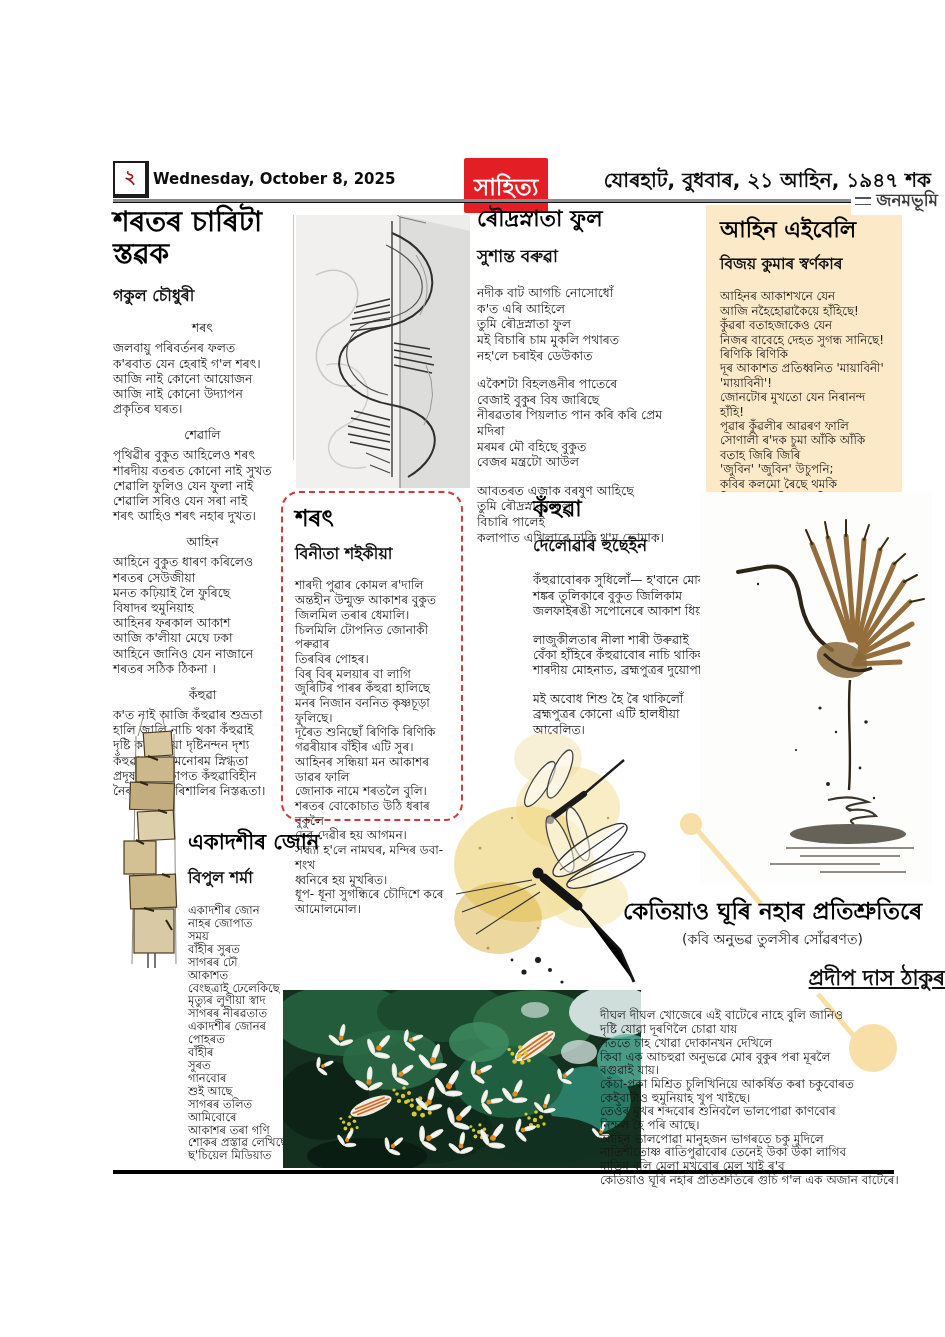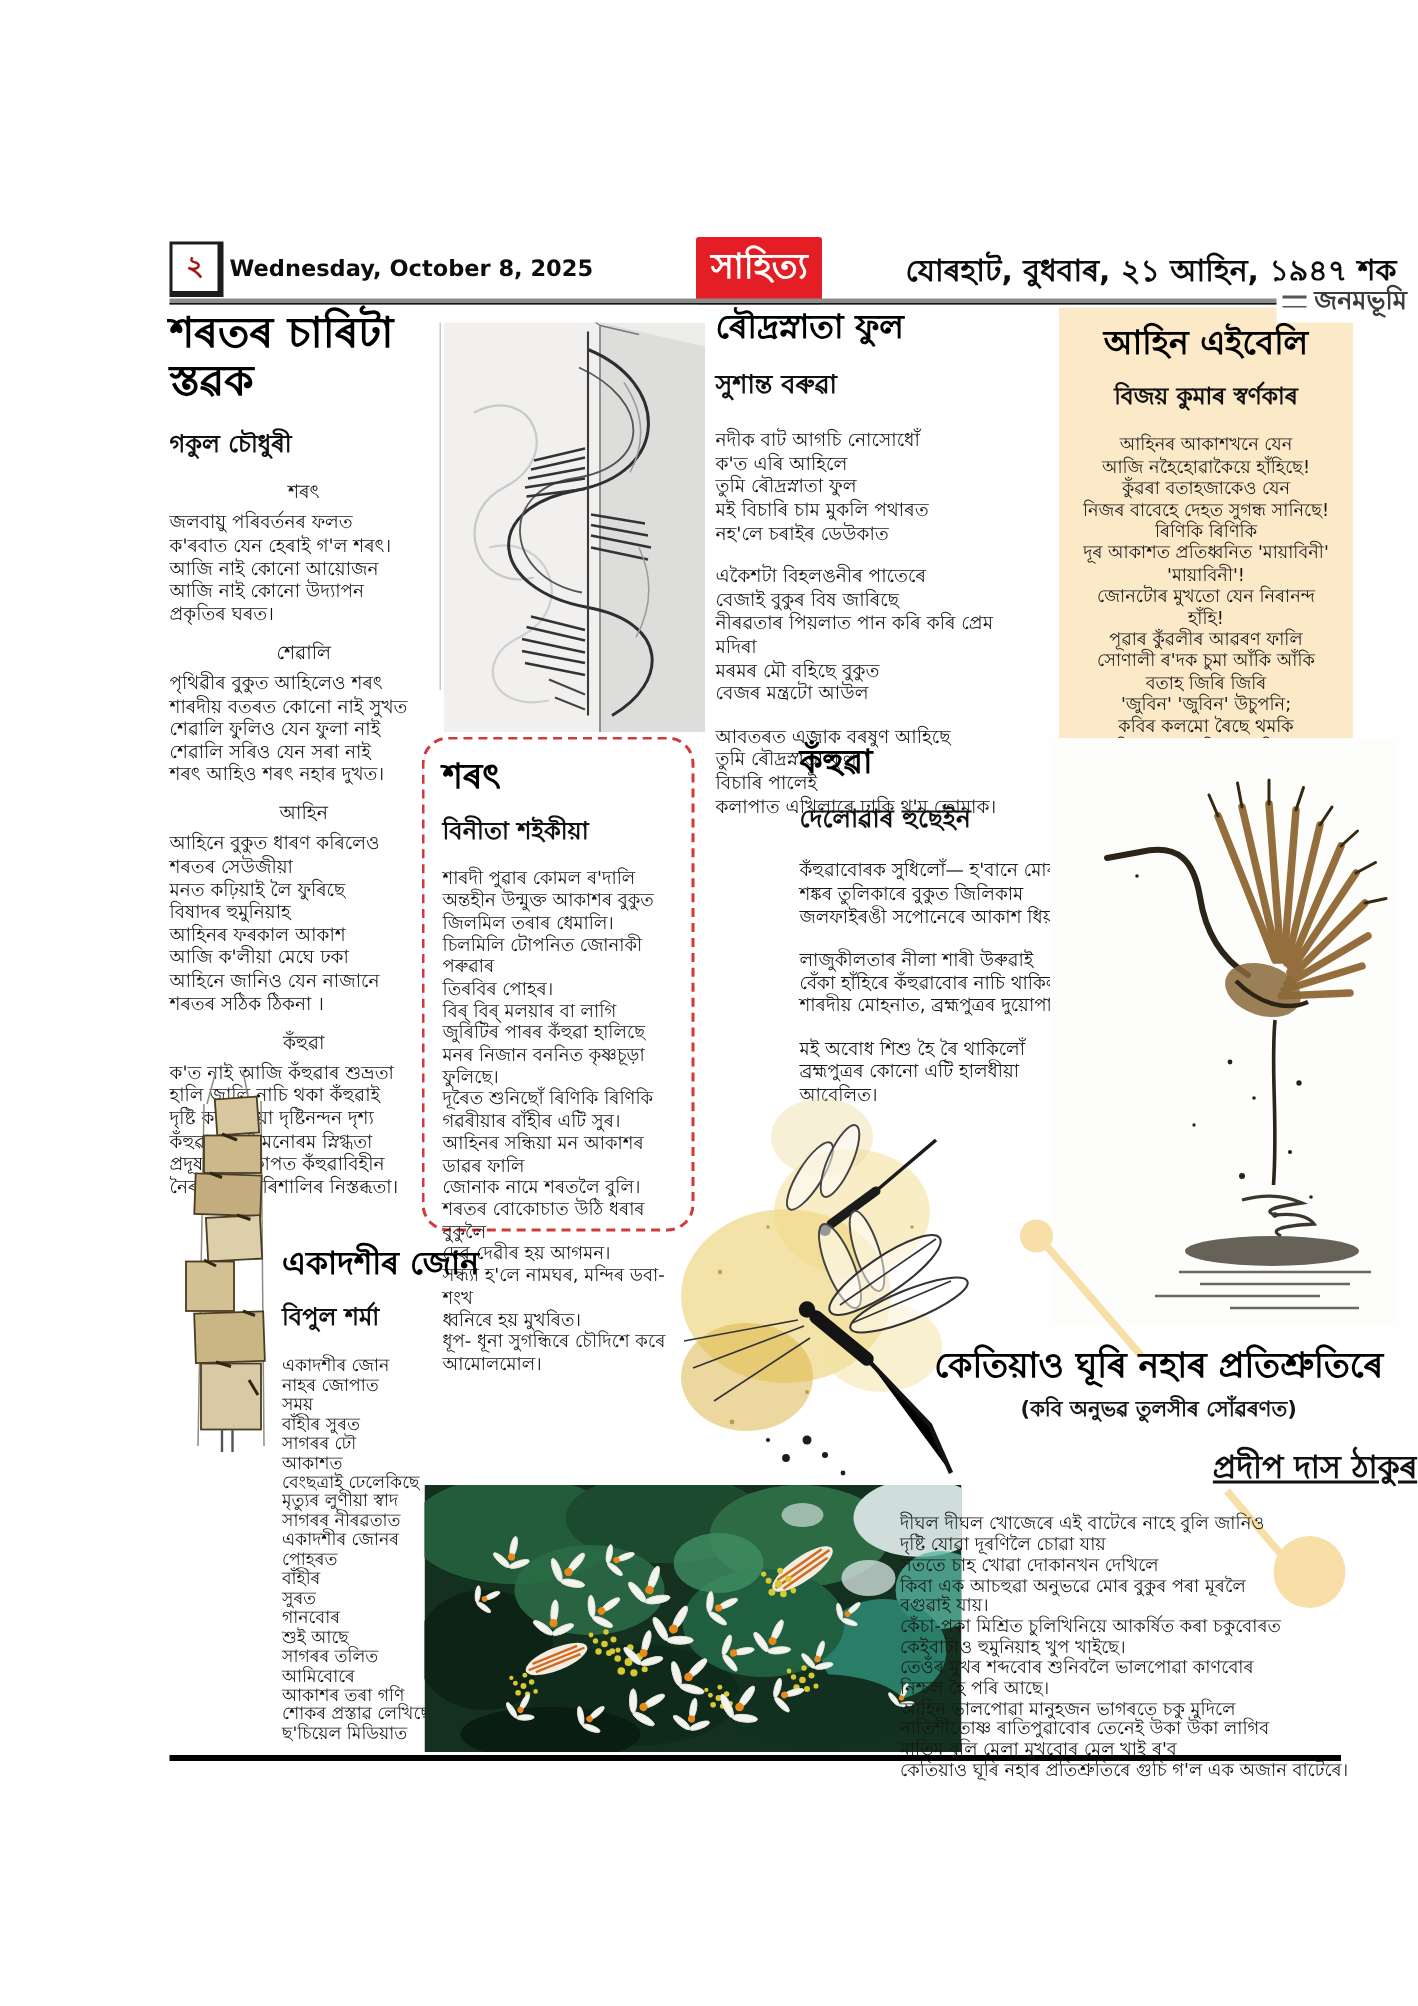--- a/index.html
+++ b/index.html
@@ -4,21 +4,21 @@
 <style>
   html,body{margin:0;padding:0;background:#fff;}
   #page{position:relative;width:945px;height:1337px;background:#fff;overflow:hidden;
         font-family:"DejaVu Sans",sans-serif;color:#171717;}
   
   .pagenum{position:absolute;left:113px;top:161px;width:30px;height:31px;border:2px solid #1c1c1c;
            border-right-width:4px;border-bottom-width:4px;display:flex;align-items:center;justify-content:center;
            font-size:18px;font-weight:bold;color:#a31515;background:#fff;}
   .date-en{position:absolute;left:153px;top:170px;font-size:15px;font-weight:bold;color:#0d0d0d;}
   .badge{position:absolute;left:464px;top:158px;background:#e31e24;color:#fff;font-size:23px;font-weight:bold;
-         padding:1px 10px 5px;border-radius:2px;}
+         padding:11px 10px 5px;border-radius:2px;}
   .date-as{position:absolute;right:14px;top:165px;font-size:20px;font-weight:bold;color:#0d0d0d;}
   .masthead{position:absolute;right:3px;top:187px;font-size:17px;font-weight:800;color:#3c3c3c;
             background:#fff;padding:0 4px;display:flex;align-items:center;gap:5px;z-index:3;}
   .mast-line{width:16px;height:5px;border-top:2px solid #555;border-bottom:1px solid #555;}
   .hrule{position:absolute;left:113px;width:819px;top:199px;height:3px;background:#8d8d8d;border-bottom:1.5px solid #111;z-index:2;}
   .vsep{position:absolute;width:0;border-left:1px solid #c8c8c8;}
   
   .art{position:absolute;}
   .art-title{font-weight:bold;color:#000;line-height:1.15;}
   .art-author{font-weight:bold;color:#111;}
@@ -30,21 +30,21 @@
   #a1 .art-author{font-size:16px;margin-top:13px;}
   #a1 .plines{font-size:12.3px;line-height:15.2px;}
   #a1 .stanza-head{font-size:12.5px;}
   
   #a2{left:477px;top:206px;width:212px;}
   #a2 .art-title{font-size:22px;}
   #a2 .art-author{font-size:17px;margin:12px 0 14px;}
   #a2 .plines{font-size:12.4px;line-height:15.6px;}
   #a2 .stanza{margin-bottom:13px;}
   
-  #a3{left:706px;top:205px;width:196px;height:326px;background:#fbe9c8;padding:12px 14px;box-sizing:border-box;text-align:center;}
+  #a3{left:706px;top:205px;width:196px;height:326px;background:#fbe9c8;padding:12px 14px;box-sizing:border-box;}
   #a3 .art-title{font-size:22px;}
   #a3 .art-author{font-size:15.5px;margin:10px 0 11px;}
   #a3 .plines{font-size:11.8px;line-height:14.4px;}
   
   #a4{left:281px;top:491px;width:182px;height:330px;border:2.5px dashed #d03a3a;border-radius:18px;
       padding:12px 12px;box-sizing:border-box;background:#fff;}
   #a4 .art-title{font-size:23px;}
   #a4 .art-author{font-size:16px;margin:10px 0 10px;}
   #a4 .plines{font-size:12px;line-height:14.7px;}
   
@@ -54,21 +54,21 @@
   #a5 .plines{font-size:12.2px;line-height:15.4px;}
   #a5 .stanza{margin-bottom:13px;}
   
   #a6{left:188px;top:830px;width:165px;}
   #a6 .art-title{font-size:21px;}
   #a6 .art-author{font-size:16px;margin:11px 0 12px;}
   #a6 .plines{font-size:11.5px;line-height:12.9px;}
   
   #a7{left:600px;top:898px;width:345px;z-index:2;}
   #a7 .art-title{font-size:23px;text-align:center;}
-  #a7 .art-sub{font-size:14px;text-align:center;margin-top:4px;font-weight:bold;}
+  #a7 .art-sub{font-size:14px;text-align:center;margin-top:4px;font-weight:normal;}
   #a7 .art-author{font-size:21px;text-align:right;margin:10px 0 12px;text-decoration:underline;}
   #a7 .plines{font-size:11.9px;line-height:13.7px;width:340px;}
   
   .fig{position:absolute;}
   .bottom-rule{position:absolute;left:113px;top:1170px;width:781px;height:4px;background:#000;}
   .decor{position:absolute;z-index:1;}
 </style>
 </head>
 <body>
 

